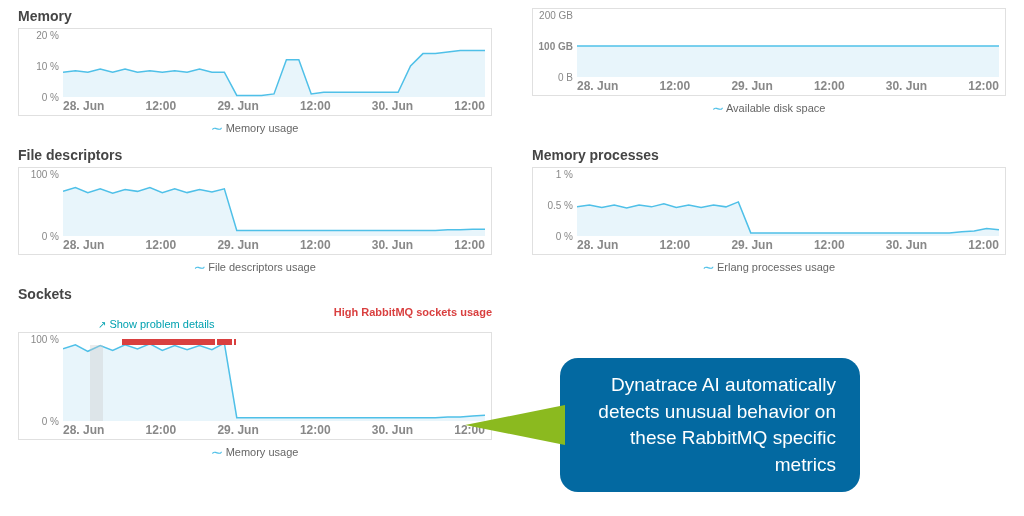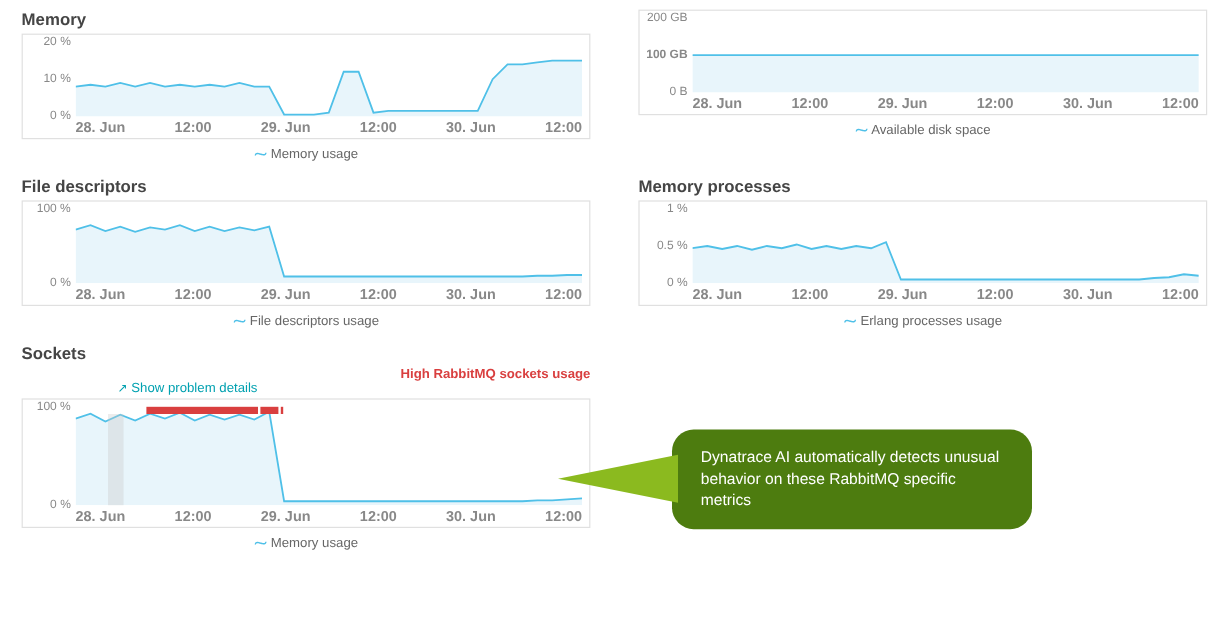--- a/index.html
+++ b/index.html
@@ -15,21 +15,21 @@
   .x-tick { font-size: 12px; color: #888; font-weight: bold; }
   .plot-area { position: absolute; left: 44px; right: 6px; top: 6px; bottom: 18px; }
   .plot-area svg { width: 100%; height: 100%; display: block; }
   .legend { text-align: center; font-size: 11px; color: #666; margin-top: 4px; }
   .legend-line { color: #4fc0e8; font-weight: bold; }
   .alert-label { font-size: 11px; font-weight: 600; color: #d93f3f; margin-top: 2px; margin-left: 80px; text-align: right; }
   .alert-link { font-size: 11px; color: #00a1b0; margin-left: 80px; margin-bottom: 2px; cursor: pointer; }
   .alert-link .icon { font-size: 10px; margin-right: 3px; }
   .alert-bar { position: absolute; top: 0; height: 6px; background: #d93f3f; }
   .highlight-band { position: absolute; top: 6px; bottom: 0; background: rgba(200,200,200,0.35); }
-  .callout { position: absolute; background: #4d7c0f; color: #fff; font-size: 13px; text-align: left; padding: 14px 24px; border-radius: 18px; width: 300px; line-height: 1.4; }
+  .callout { position: absolute; background: #0369a1; color: #fff; font-size: 19px; text-align: right; padding: 14px 24px; border-radius: 18px; width: 300px; line-height: 1.4; }
   .callout-tail { position: absolute; width: 0; height: 0; border-top: 20px solid transparent; border-bottom: 20px solid transparent; border-right: 100px solid #8bba1f; left: -95px; top: 50%; transform: translateY(-50%); }
 </style>
 </head>
 <body>
 
 <div class="grid">
   <div class="panel">
     <div class="panel-title">Memory</div>
     <div class="chart-box">
         <div class="y-axis">

